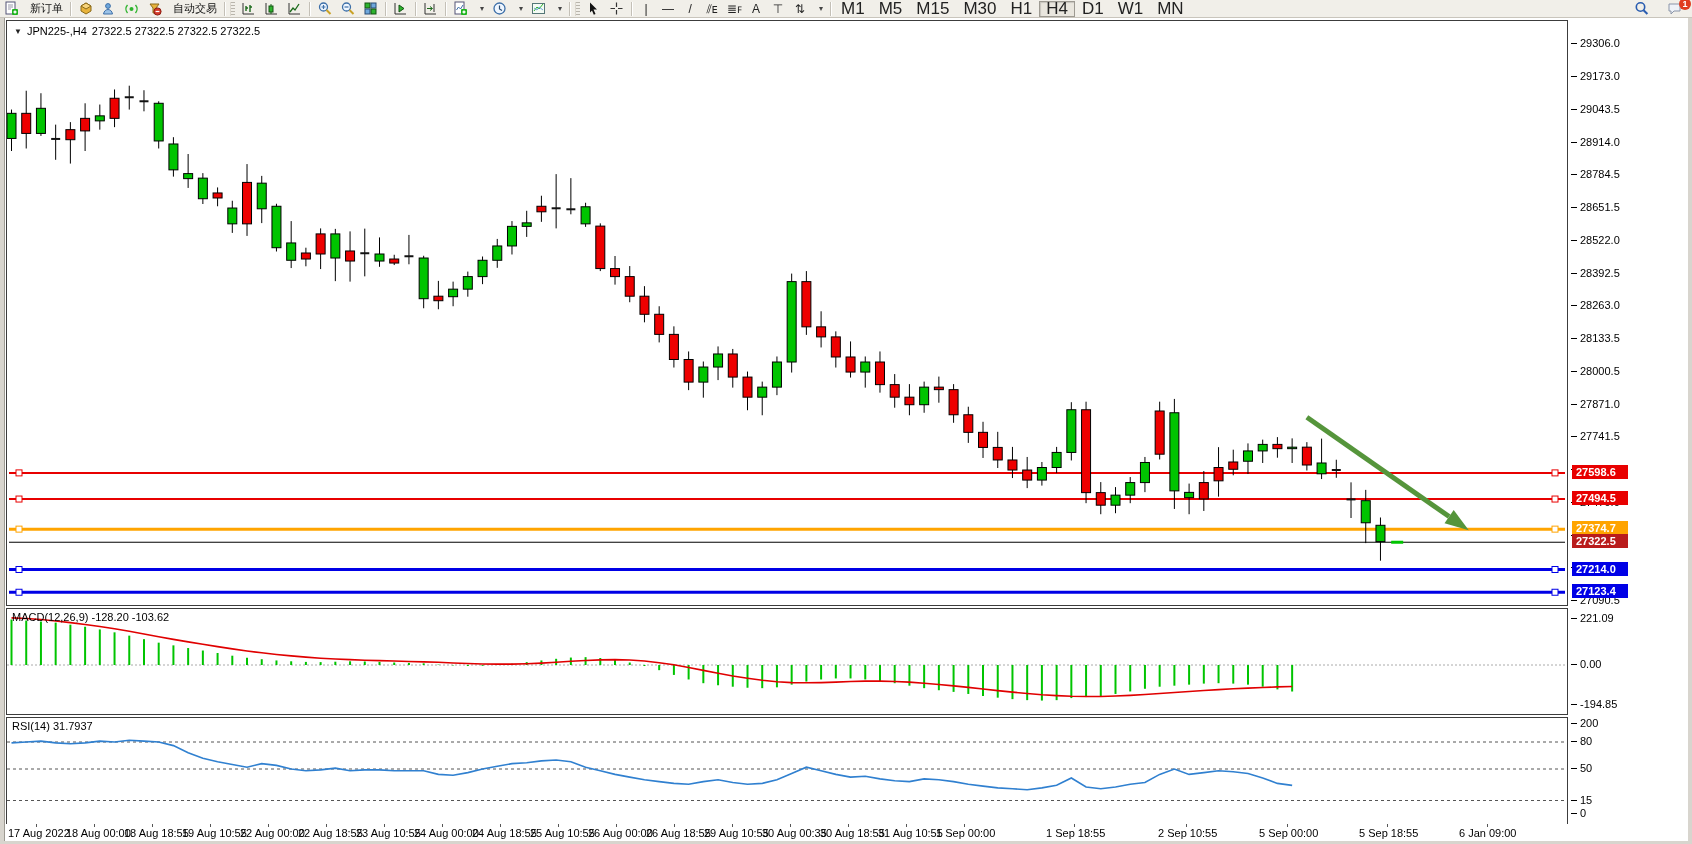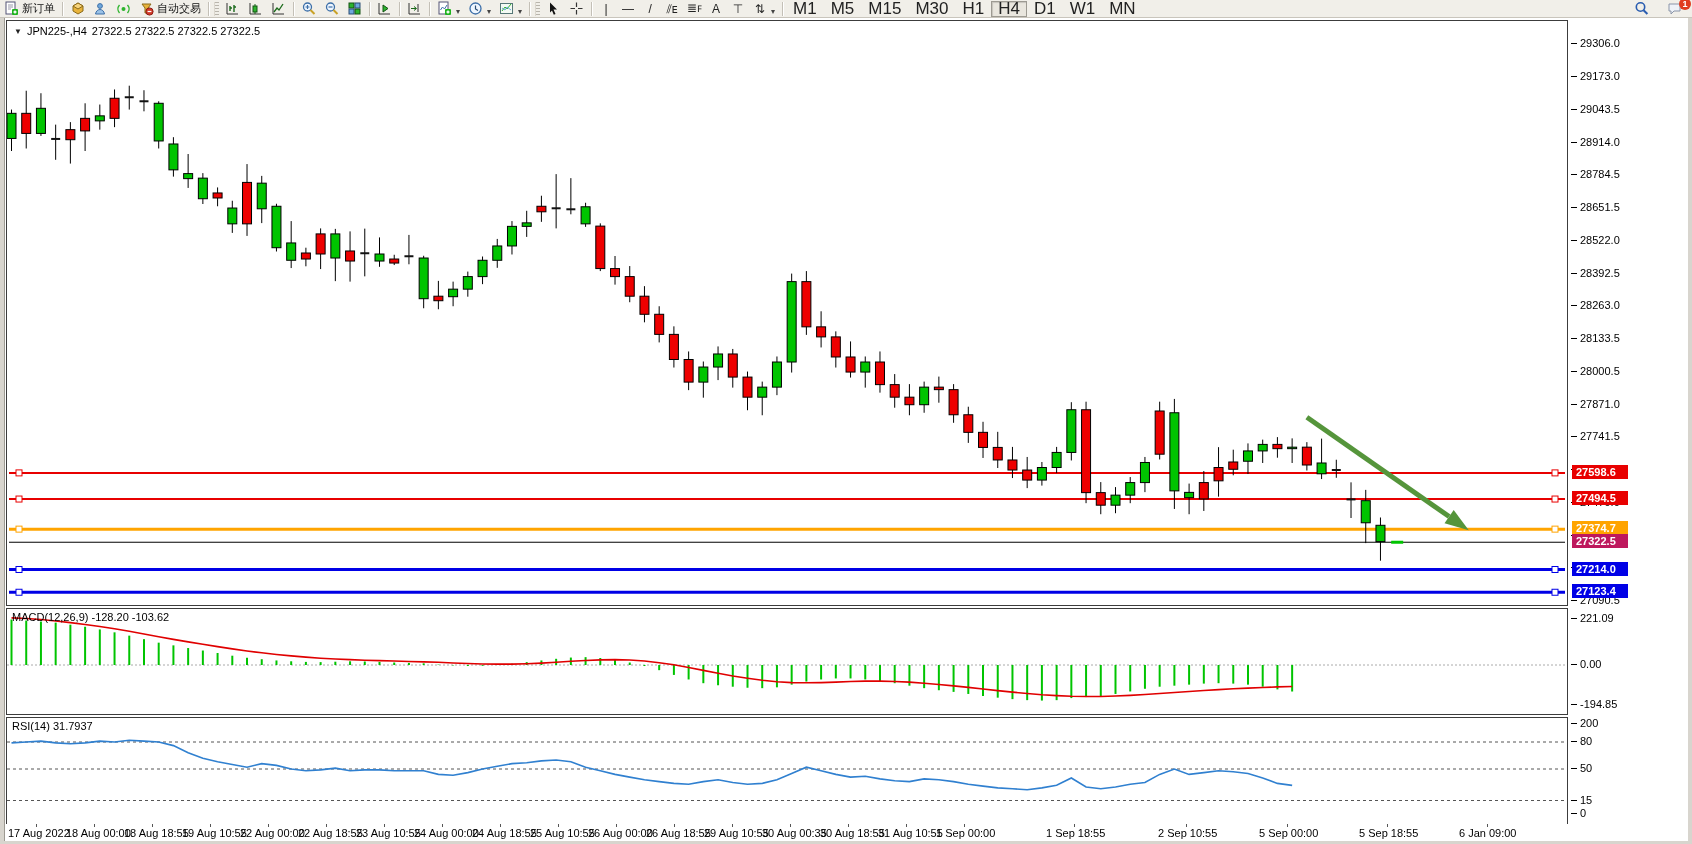--- a/index.html
+++ b/index.html
@@ -5,21 +5,21 @@
   * { margin:0; padding:0; box-sizing:border-box; }
   html,body { width:1692px; height:844px; background:#ffffff; overflow:hidden;
     font-family:"Liberation Sans", sans-serif; font-size:11px; color:#000; }
   
   .toolbar { position:absolute; left:0; top:0; width:1692px; height:18px;
     background:#f1efe9; border-bottom:1px solid #c9c5bc; display:flex; align-items:center; }
   .grip { width:5px; height:14px; margin:0 2px;
     background:repeating-linear-gradient(180deg,#b9b5ac 0 1px,transparent 1px 3px);
     border-left:1px solid #dad6cd; }
   .tb-sep { width:1px; height:14px; background:#c4c0b7; margin:0 3px; box-shadow:1px 0 0 #fff; }
-  .tbtn { display:inline-flex; align-items:flex-end; gap:3px; height:16px; padding:0 3px;
+  .tbtn { display:inline-flex; align-items:center; gap:11px; height:16px; padding:0 3px;
     border:1px solid transparent; border-radius:2px; cursor:default; }
   .tbtn svg { display:block; }
   .tbtn .cn { font-size:11px; color:#111; white-space:nowrap; }
   .caret { font-size:8px; color:#444; margin-left:1px; }
   .glyph { font-size:12px; color:#222; width:14px; text-align:center; }
   .tf-btn { padding:0 6px; height:16px; display:inline-flex; align-items:center;
     font-size:17px; color:#222; border:1px solid transparent; }
   .tf-btn.active { background:#e9e6de; border:1px solid #9d9a92;
     box-shadow:inset 1px 1px 1px rgba(0,0,0,.15); }
   .tb-right { margin-left:auto; display:flex; align-items:center; margin-right:6px; }
@@ -646,21 +646,21 @@
       <div class="ptick" style="top:638.0px">0.00</div>
       <div class="ptick" style="top:678.3px">-194.85</div>
       <div class="ptick" style="top:697.0px">200</div>
       <div class="ptick" style="top:715.0px">80</div>
       <div class="ptick" style="top:742.0px">50</div>
       <div class="ptick" style="top:773.5px">15</div>
       <div class="ptick" style="top:787.0px">0</div>
       <div class="price-tag" style="top:444.9px;background:#e80000">27598.6</div>
       <div class="price-tag" style="top:471.0px;background:#e80000">27494.5</div>
       <div class="price-tag" style="top:501.1px;background:#ffa400">27374.7</div>
-      <div class="price-tag" style="top:514.2px;background:#be185d">27322.5</div>
+      <div class="price-tag" style="top:514.2px;background:#b91c1c">27322.5</div>
       <div class="price-tag" style="top:541.5px;background:#0000e6">27214.0</div>
       <div class="price-tag" style="top:564.3px;background:#0000e6">27123.4</div>
     </div>
   <div id="time-axis">
       <div class="tmark" style="left:30px"></div>
       <div class="ttick" style="left:2px">17 Aug 2022</div>
       <div class="tmark" style="left:88px"></div>
       <div class="ttick" style="left:60px">18 Aug 00:00</div>
       <div class="tmark" style="left:146px"></div>
       <div class="ttick" style="left:118px">18 Aug 18:55</div>

